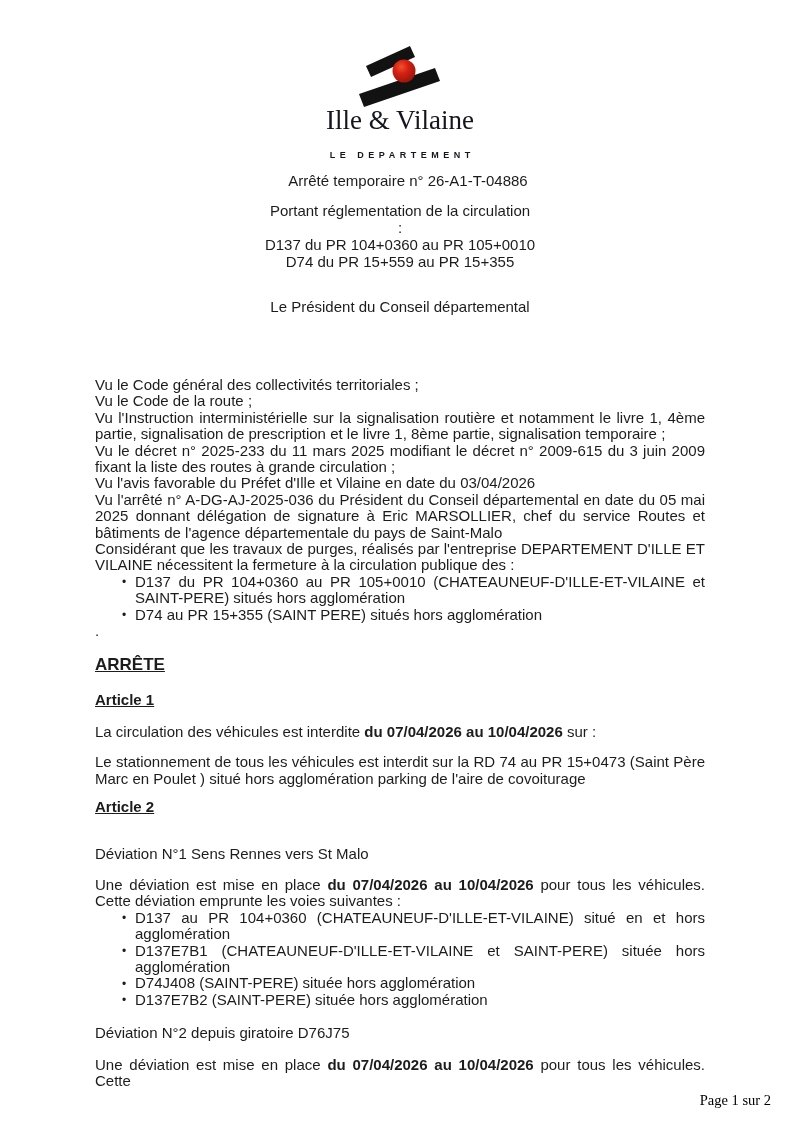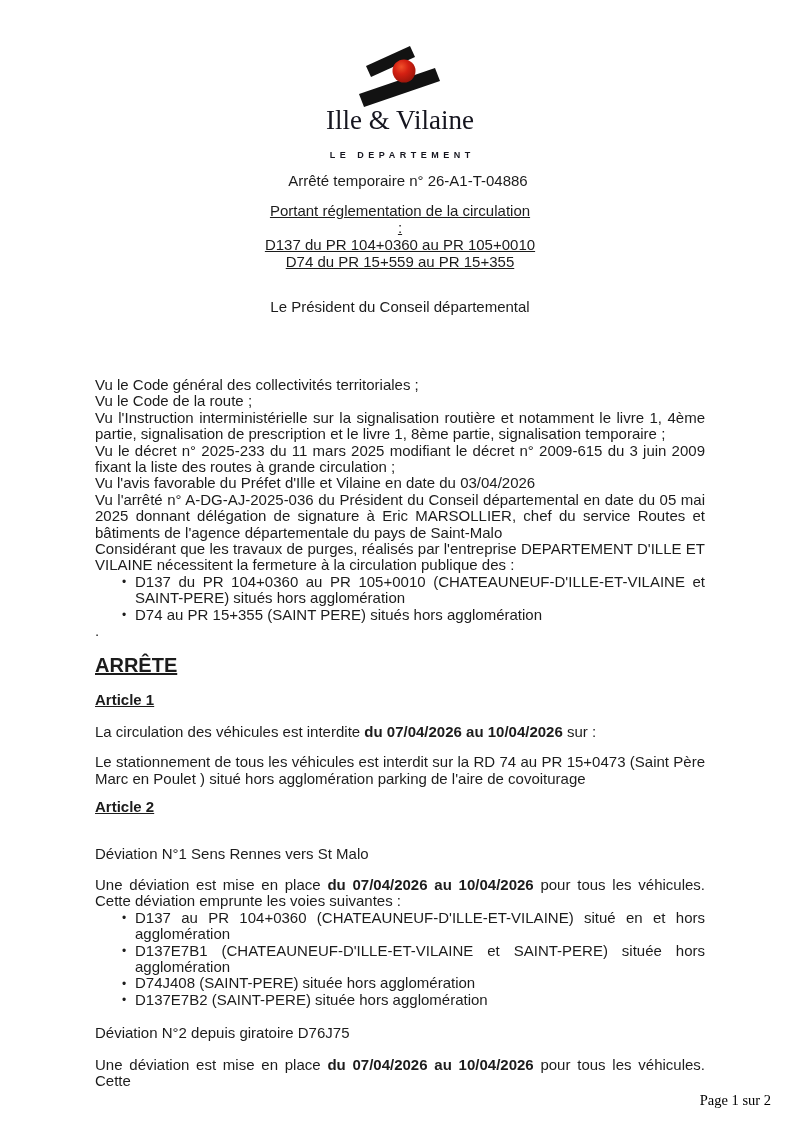--- a/index.html
+++ b/index.html
@@ -11,39 +11,39 @@
   .centered-abs { position:absolute; left:0; right:0; text-align:center; }
 
   
   .logo-block { top:45px; }
   .logo-mark { display:block; margin:0 auto; }
   .logo-name { font-family:"Liberation Serif", serif; font-size:27px; color:#15151f; line-height:28px; margin-top:-7px; }
   .logo-subtitle { font-size:9px; font-weight:bold; letter-spacing:4.5px; color:#15151f; margin-top:16px; text-indent:4.5px; }
 
   
   .doc-number { top:172px;margin-left:16px; }
-  .subject-block { top:202px; line-height:17px;text-decoration:underline; }
+  .subject-block { top:202px; line-height:17px; }
   .authority { top:298px; }
 
   
   .body {
     position:absolute; left:95px; top:333px; width:610px;
     line-height:16.4px;
     margin-top:44px;
   }
   .body p { margin:0; text-align:justify; }
   .body p.left { text-align:left; }
   .body p.just-last { text-align:justify; text-align-last:justify; }
   ul.doc-list { margin:0; padding:0 0 0 40px; list-style:none; }
   ul.doc-list li { position:relative; text-align:justify; }
   ul.doc-list li::before { content:"\2022"; position:absolute; left:-13px; top:0.5px; font-size:12px; }
   b { font-weight:bold; }
 
   .arrete-heading {
-    text-align:center; font-size:20px; font-weight:bold; line-height:22px;
+    text-align:center; font-size:17px; font-weight:bold; line-height:22px;
   }
   .arrete-heading span { text-decoration:underline; }
   .article-title { font-weight:bold; text-align:left; }
   .article-title span { text-decoration:underline; }
   .sp12 { height:12px; }
   .sp14 { height:14px; }
   .sp15 { height:15px; }
   .sp16 { height:16px; }
   .sp17 { height:17px; }
   .sp30 { height:30px; }

